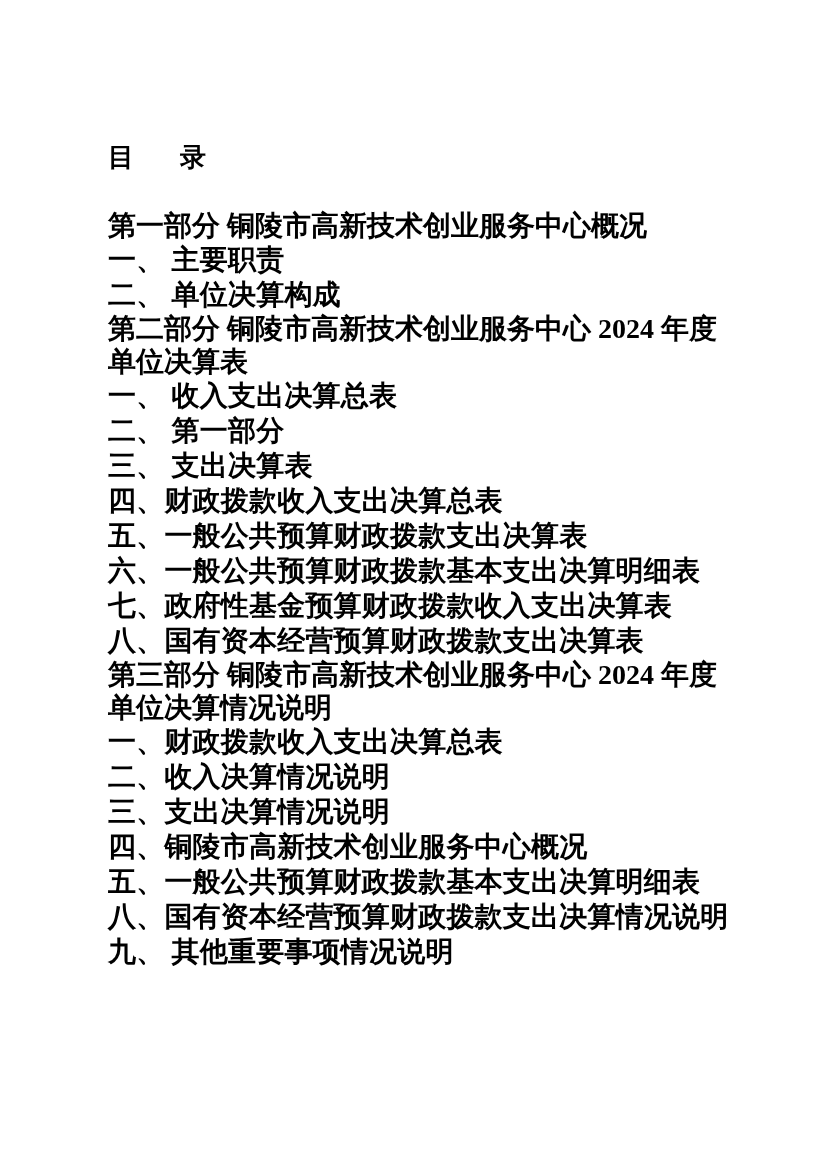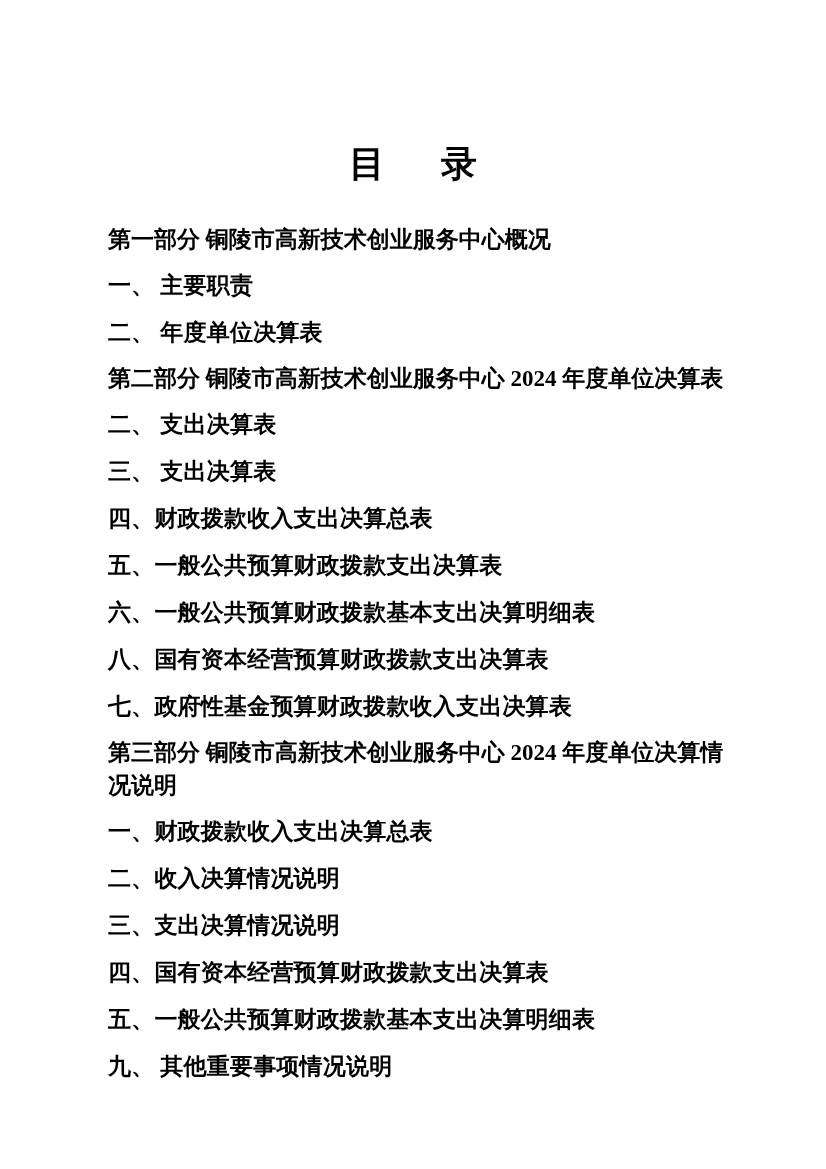--- a/index.html
+++ b/index.html
@@ -17,68 +17,69 @@
     box-sizing: border-box;
     overflow: hidden;
   }
   .content {
     position: absolute;
     left: 108px;
     top: 140px;
     width: 620px;
   }
   .doc-title {
-    text-align: center;
-    font-size: 36px;
+    text-align: left;
+    font-size: 26px;
     font-weight: bold;
     letter-spacing: 10px;
     margin: 0 0 34px 0;
     font-family: "Liberation Serif", "DejaVu Serif", serif;
   }
   .toc-list {
     margin: 0;
     padding: 0;
     list-style: none;
   }
   .toc-item {
-    font-size: 23px;
+    font-size: 28px;
     line-height: 35px;
     white-space: nowrap;
-    margin-top: 12px;
   }
   .toc-item.part {
     font-weight: bold;
     white-space: normal;
     line-height: 33px;
   }
   .toc-item.sub {
     font-weight: bold;
     letter-spacing: 0.2px;
   }
 </style>
 </head>
 <body>
 
 <div class="page">
   <div class="content">
     <h1 class="doc-title">目　录</h1>
     <ul class="toc-list">
       <li class="toc-item part">第一部分 铜陵市高新技术创业服务中心概况</li>
       <li class="toc-item sub">一、 主要职责</li>
-      <li class="toc-item sub">二、 年度单位决算表</li>
+      <li class="toc-item sub">二、 单位决算构成</li>
       <li class="toc-item part">第二部分 铜陵市高新技术创业服务中心 2024 年度单位决算表</li>
-      <li class="toc-item sub">二、 支出决算表</li>
+      <li class="toc-item sub">一、 收入支出决算总表</li>
+      <li class="toc-item sub">二、 第一部分</li>
       <li class="toc-item sub">三、 支出决算表</li>
       <li class="toc-item sub">四、财政拨款收入支出决算总表</li>
       <li class="toc-item sub">五、一般公共预算财政拨款支出决算表</li>
       <li class="toc-item sub">六、一般公共预算财政拨款基本支出决算明细表</li>
+      <li class="toc-item sub">七、政府性基金预算财政拨款收入支出决算表</li>
       <li class="toc-item sub">八、国有资本经营预算财政拨款支出决算表</li>
-      <li class="toc-item sub">七、政府性基金预算财政拨款收入支出决算表</li>
       <li class="toc-item part">第三部分 铜陵市高新技术创业服务中心 2024 年度单位决算情况说明</li>
       <li class="toc-item sub">一、财政拨款收入支出决算总表</li>
       <li class="toc-item sub">二、收入决算情况说明</li>
       <li class="toc-item sub">三、支出决算情况说明</li>
-      <li class="toc-item sub">四、国有资本经营预算财政拨款支出决算表</li>
+      <li class="toc-item sub">四、铜陵市高新技术创业服务中心概况</li>
       <li class="toc-item sub">五、一般公共预算财政拨款基本支出决算明细表</li>
+      <li class="toc-item sub">八、国有资本经营预算财政拨款支出决算情况说明</li>
       <li class="toc-item sub">九、 其他重要事项情况说明</li>
     </ul>
   </div>
 </div>
 
 </body></html>

